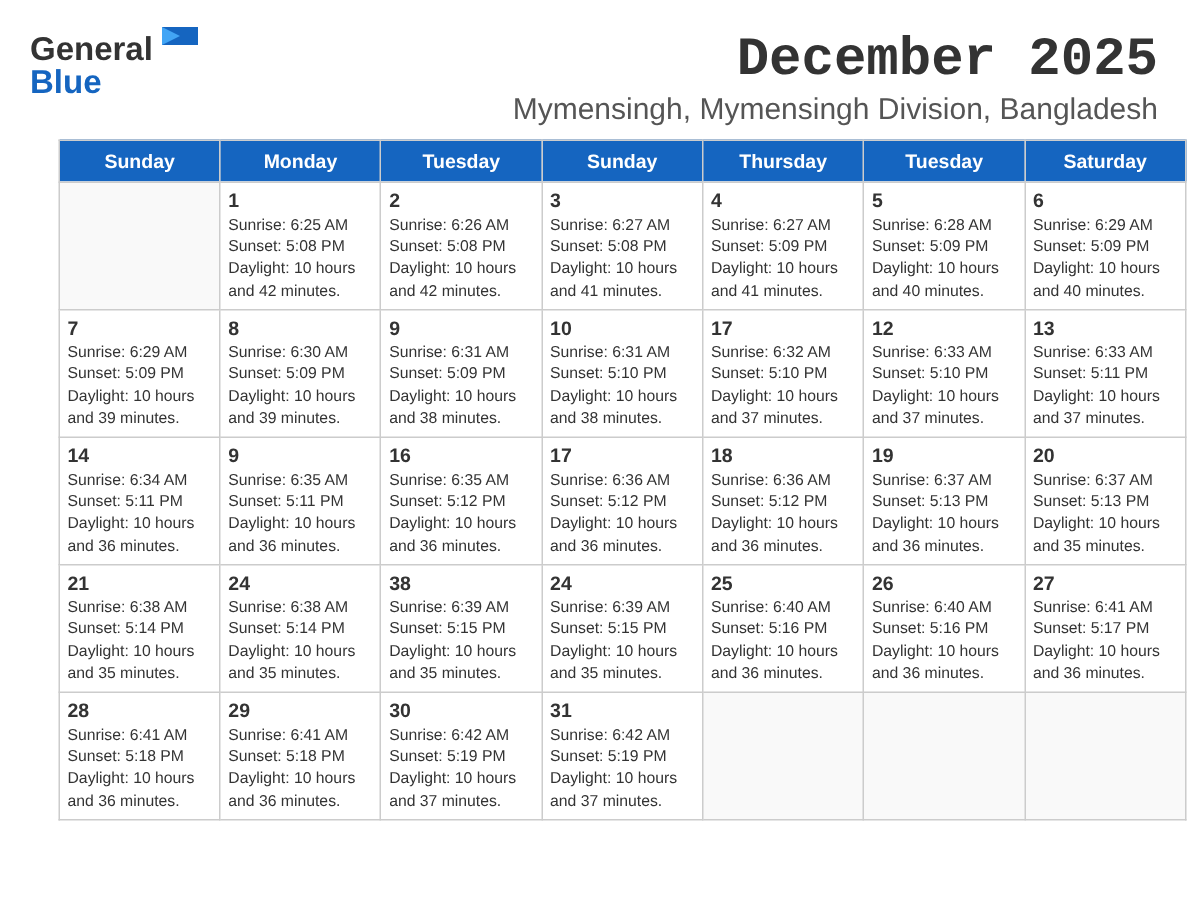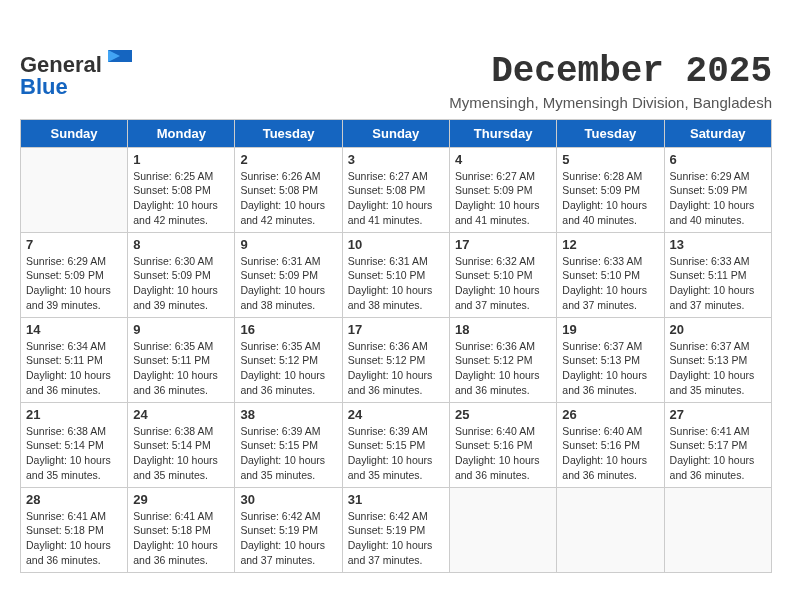--- a/index.html
+++ b/index.html
@@ -8,21 +8,20 @@
       background: #fff;
       width: 792px;
       min-height: 612px;
       padding: 20px;
     }
     .header {
       display: flex;
       align-items: flex-start;
       justify-content: space-between;
       margin-bottom: 4px;
-      margin-top: 32px;
     }
     .logo {
       display: flex;
       flex-direction: column;
       align-items: flex-start;
     }
     .logo-row {
       display: flex;
       align-items: center;
     }
@@ -30,28 +29,29 @@
       text-align: right;
     }
     .month-title {
       font-size: 36px;
       font-weight: bold;
       color: #333;
       line-height: 1.1;
       font-family: Liberation Mono, monospace;
     }
     .subtitle {
-      font-size: 15px;
+      font-size: 20px;
       color: #555;
       margin-top: 2px;
     }
     .calendar {
       width: 100%;
       border-collapse: collapse;
       margin-top: 8px;
+      margin-left: 19px;
     }
     .calendar th {
       background: #1565C0;
       color: #fff;
       text-align: center;
       padding: 6px 4px;
       font-size: 13px;
       font-weight: bold;
       border: 1px solid #ccc;
     }

